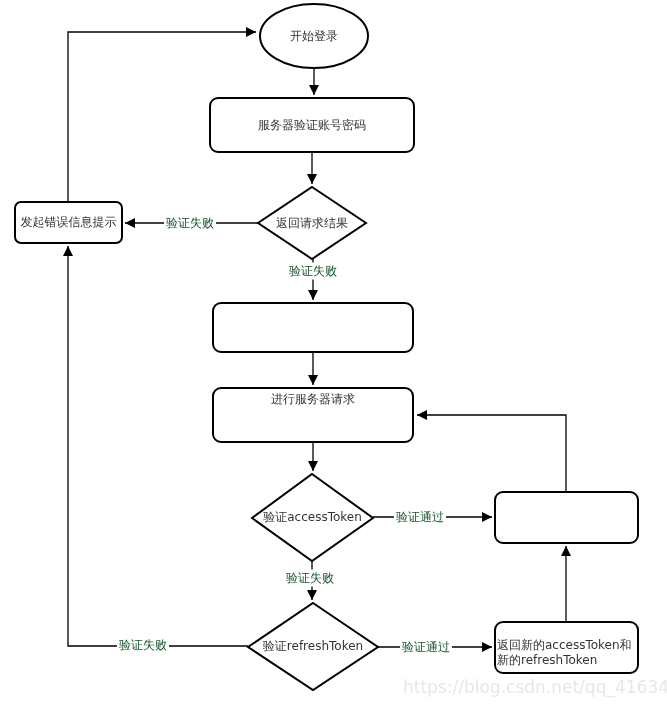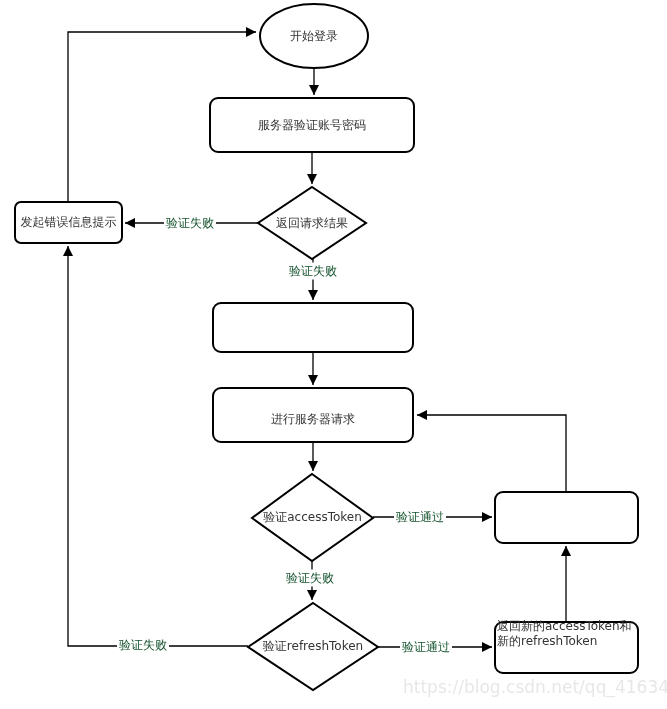--- a/index.html
+++ b/index.html
@@ -91,28 +91,28 @@
 
   <div class="node-label" style="left:260px; top:4px; width:108px; height:64px;">开始登录</div>
 
   <div class="node-label" style="left:210px; top:98px; width:204px; height:54px;">服务器验证账号密码</div>
 
   <div class="node-label" style="left:258px; top:187px; width:108px; height:72px;">返回请求结果</div>
 
   <div class="node-label" style="left:15px; top:202px; width:107px; height:41px;">发起错误信息提示</div>
 
 
-  <div class="node-label" style="left:213px; top:392px; width:200px; height:54px;">进行服务器请求</div>
+  <div class="node-label" style="left:213px; top:372px; width:200px; height:54px;">进行服务器请求</div>
 
   <div class="node-label" style="left:252px; top:474px; width:121px; height:87px;">验证accessToken</div>
 
 
   <div class="node-label" style="left:248px; top:603px; width:130px; height:87px;">验证refreshToken</div>
 
-  <div class="node-label" style="left:497px; top:608px; width:139px; height:51px;">返回新的accessToken和新的refreshToken</div>
+  <div class="node-label" style="left:497px; top:627px; width:139px; height:51px;">返回新的accessToken和新的refreshToken</div>
 
   <span class="edge-label" style="left:190px; top:223px;">验证失败</span>
 
   <span class="edge-label" style="left:313px; top:271px;">验证失败</span>
 
   <span class="edge-label" style="left:420px; top:517px;">验证通过</span>
 
   <span class="edge-label" style="left:310px; top:578px;">验证失败</span>
 
   <span class="edge-label" style="left:426px; top:647px;">验证通过</span>

